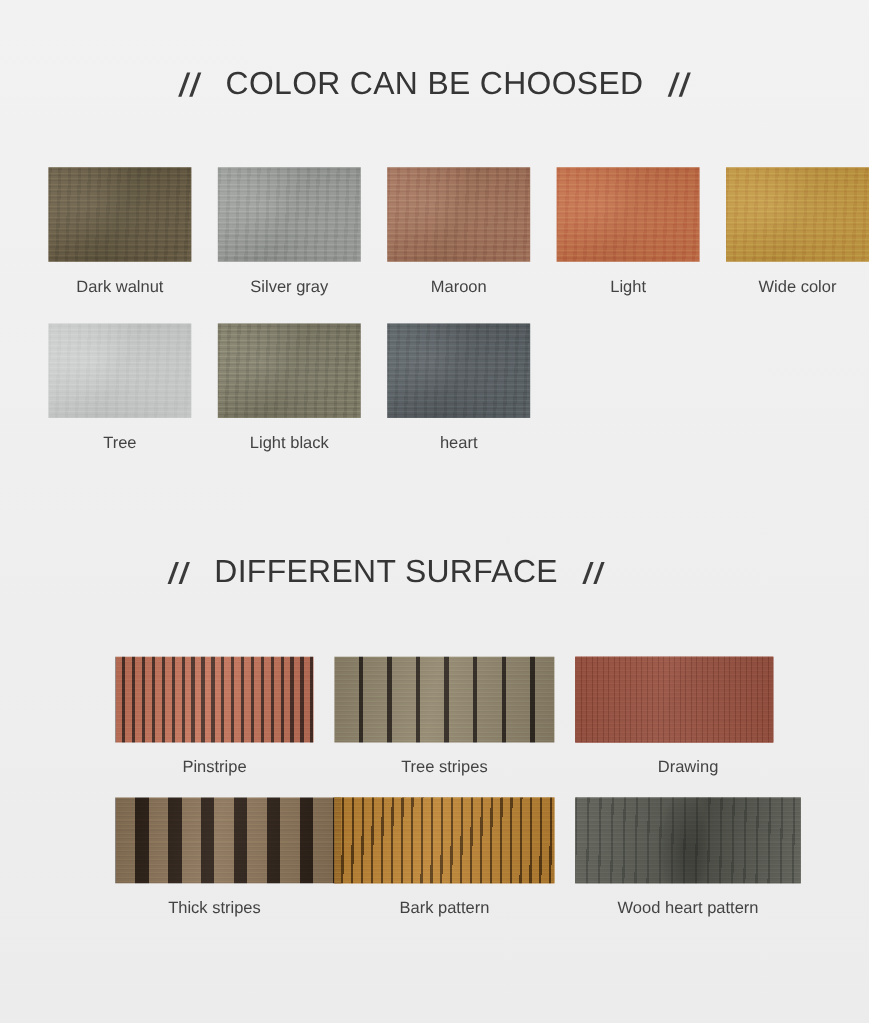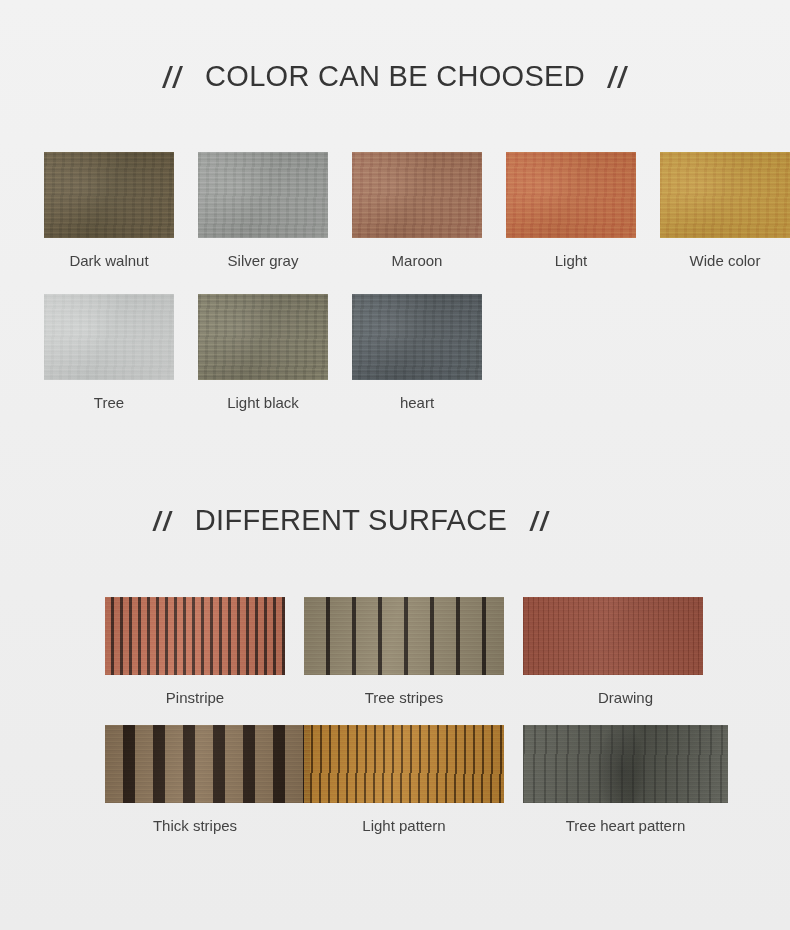--- a/index.html
+++ b/index.html
@@ -247,22 +247,22 @@
         <div class="grain"></div>
         <div class="shade"></div>
       </div>
       <div class="surface-label">Thick stripes</div>
     </div>
     <div class="surface-cell w200">
       <div class="surface-tile" style="background-image: repeating-linear-gradient(90.6deg, rgb(189, 132, 52) 0px, rgb(189, 132, 52) 7px, rgb(90, 58, 18) 7px, rgb(90, 58, 18) 9px), repeating-linear-gradient(89deg, rgba(0, 0, 0, 0.2) 0px, rgba(0, 0, 0, 0.2) 1px, rgba(0, 0, 0, 0) 1px, rgba(0, 0, 0, 0) 13px); background-color: rgb(189, 132, 52);">
         <div class="grain"></div>
         <div class="shade"></div>
       </div>
-      <div class="surface-label">Light pattern</div>
+      <div class="surface-label">Bark pattern</div>
     </div>
     <div class="surface-cell w205">
       <div class="surface-tile" style="background-image: repeating-linear-gradient(91deg, rgba(0, 0, 0, 0.22) 0px, rgba(0, 0, 0, 0.22) 2px, rgba(0, 0, 0, 0) 2px, rgba(0, 0, 0, 0) 11px), radial-gradient(34px 70px at 48% 58%, rgba(0, 0, 0, 0.28) 0%, rgba(0, 0, 0, 0.1) 55%, rgba(0, 0, 0, 0) 72%), linear-gradient(100deg, rgb(113, 115, 106), rgb(63, 65, 57) 55%, rgb(113, 115, 106)); background-color: rgb(113, 115, 106);">
         <div class="grain"></div>
         <div class="shade"></div>
       </div>
-      <div class="surface-label">Tree heart pattern</div>
+      <div class="surface-label">Wood heart pattern</div>
     </div>
   </div>
 
 </body></html>

